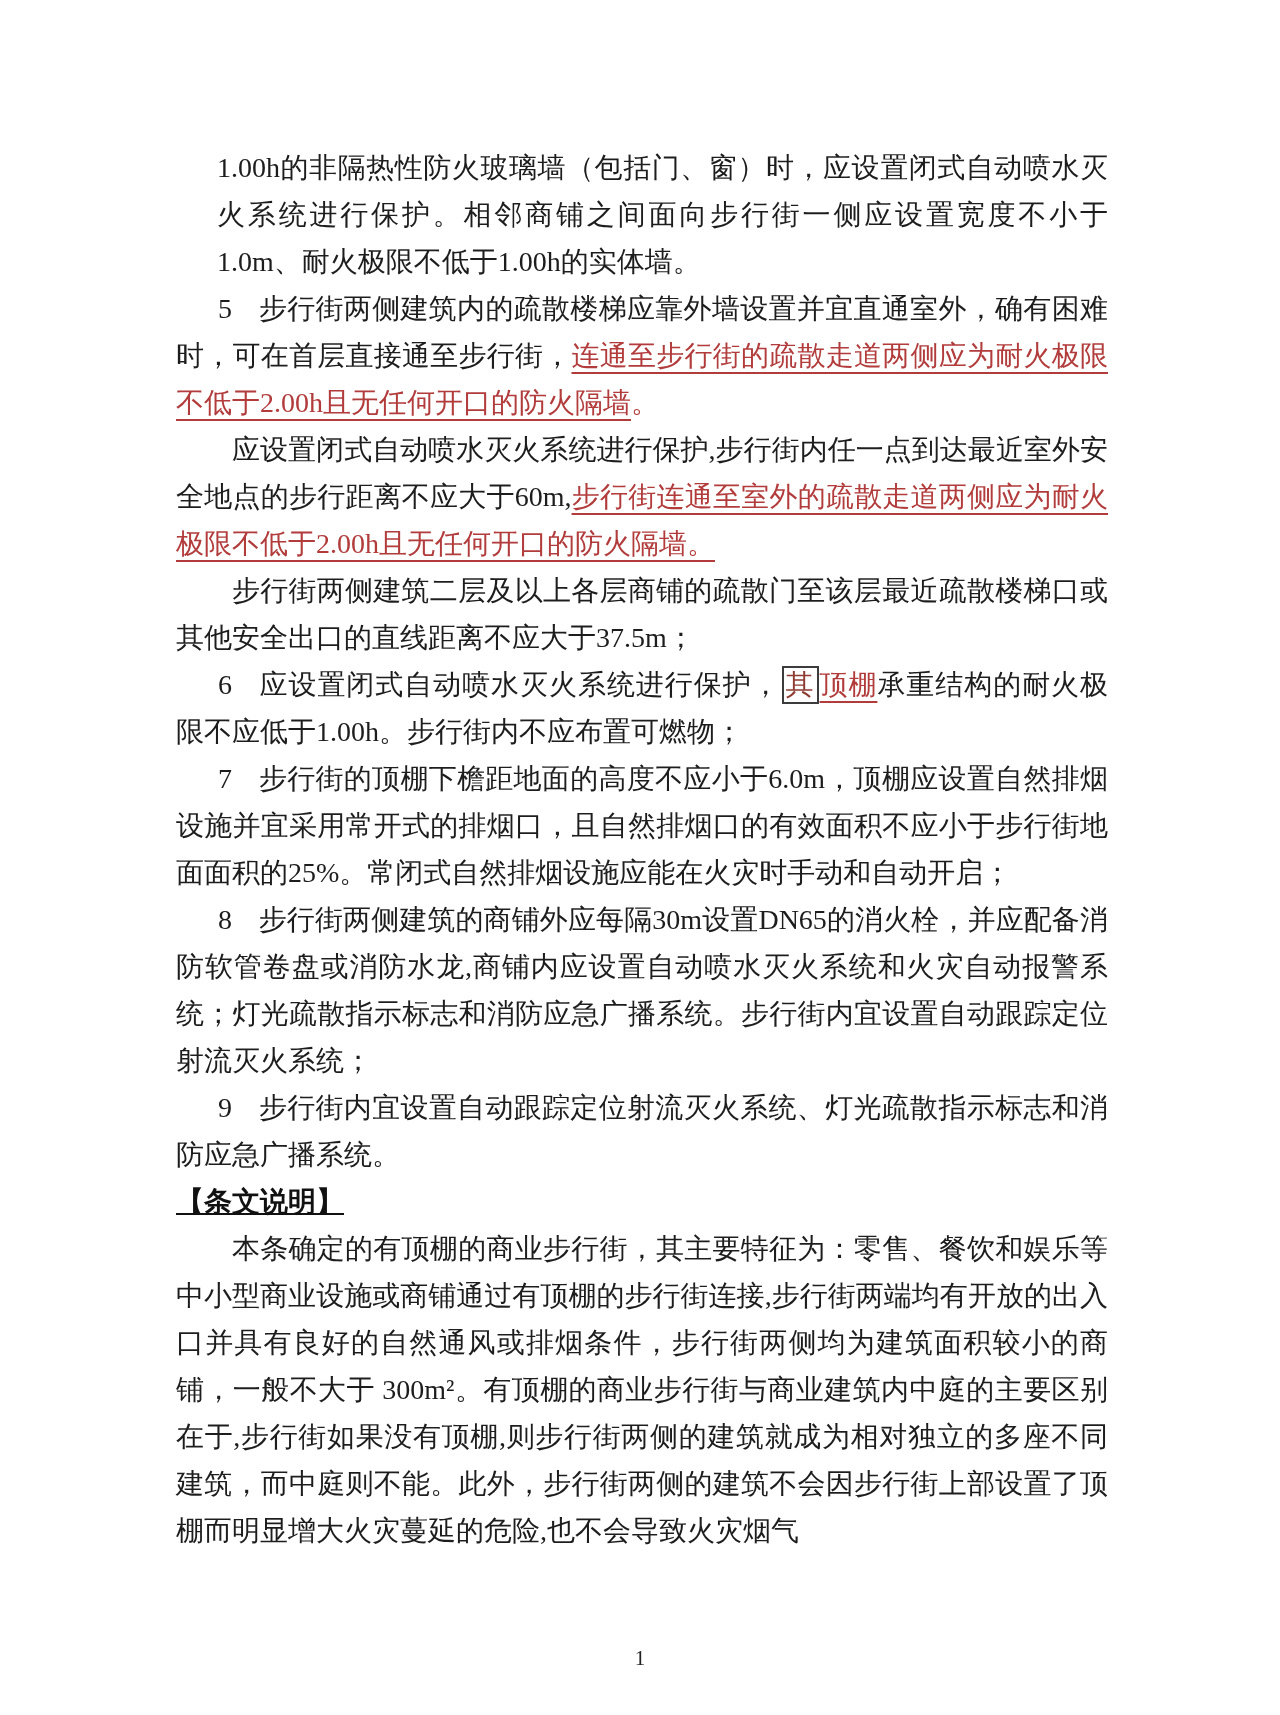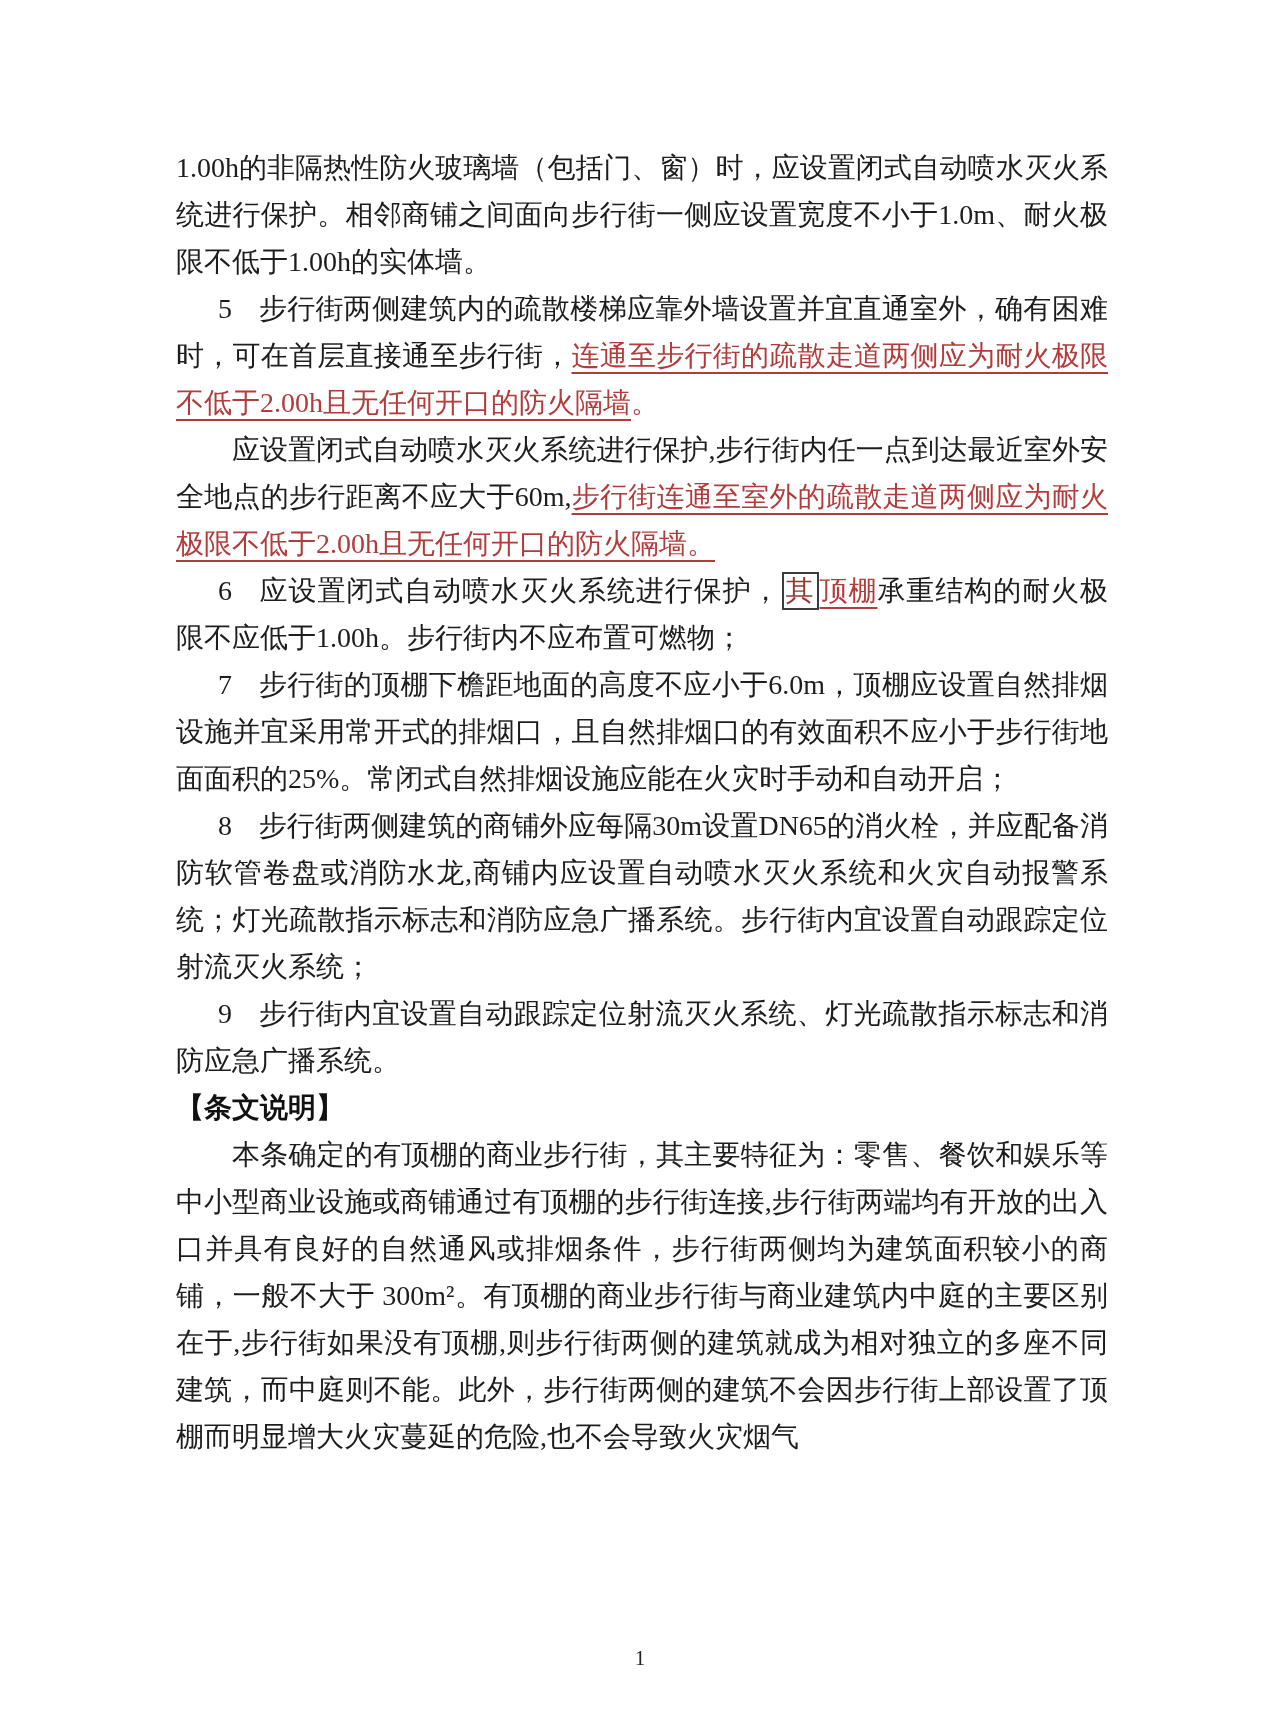--- a/index.html
+++ b/index.html
@@ -23,21 +23,21 @@
     font-size: 28px;
     line-height: 47px;
     color: #1d1d1d;
     text-align: justify;
     text-justify: inter-character;
   }
   .content p {
     margin: 0;
     padding: 0;
   }
-  p.flush   { text-indent: 0; }
+  p.flush   { text-indent: 0; margin-left: 41px; }
   p.indent  { text-indent: 2em; }
   p.numbered{ text-indent: 1.5em; }
   .num { margin-right: 0.95em; }
   .n  { color: #1d1d1d; }
   .r  { color: #b23c3c; }
   .ru {
     color: #b23c3c;
     text-decoration: underline;
     text-decoration-color: #b23c3c;
     text-decoration-thickness: 2px;
@@ -46,39 +46,41 @@
   .box {
     color: #8d3a31;
     border: 2px solid #3c3c3c;
     padding: 1px 2px 2px 2px;
     margin: 0 1px;
   }
   p.heading {
     font-weight: bold;
     text-indent: 0;
     color: #111111;
+    text-decoration: underline;
   }
   .footer {
     position: absolute;
     left: 0;
     right: 0;
     top: 1646px;
     text-align: center;
     font-size: 21px;
     color: #222222;
   }
 </style>
 </head>
 <body>
 
 <div class="page">
   <div class="content">
       <p class="flush"><span class="n">1.00h的非隔热性防火玻璃墙（包括门、窗）时，应设置闭式自动喷水灭火系统进行保护。相邻商铺之间面向步行街一侧应设置宽度不小于1.0m、耐火极限不低于1.00h的实体墙。</span></p>
       <p class="numbered"><span class="num">5</span><span class="n">步行街两侧建筑内的疏散楼梯应靠外墙设置并宜直通室外，确有困难时，可在首层直接通至步行街，</span><span class="ru">连通至步行街的疏散走道两侧应为耐火极限不低于2.00h且无任何开口的防火隔墙</span><span class="r">。</span></p>
       <p class="indent"><span class="n">应设置闭式自动喷水灭火系统进行保护,步行街内任一点到达最近室外安全地点的步行距离不应大于60m,</span><span class="ru">步行街连通至室外的疏散走道两侧应为耐火极限不低于2.00h且无任何开口的防火隔墙。</span></p>
+      <p class="indent"><span class="n">步行街两侧建筑二层及以上各层商铺的疏散门至该层最近疏散楼梯口或其他安全出口的直线距离不应大于37.5m；</span></p>
       <p class="numbered"><span class="num">6</span><span class="n">应设置闭式自动喷水灭火系统进行保护，</span><span class="box">其</span><span class="ru">顶棚</span><span class="n">承重结构的耐火极限不应低于1.00h。步行街内不应布置可燃物；</span></p>
       <p class="numbered"><span class="num">7</span><span class="n">步行街的顶棚下檐距地面的高度不应小于6.0m，顶棚应设置自然排烟设施并宜采用常开式的排烟口，且自然排烟口的有效面积不应小于步行街地面面积的25%。常闭式自然排烟设施应能在火灾时手动和自动开启；</span></p>
       <p class="numbered"><span class="num">8</span><span class="n">步行街两侧建筑的商铺外应每隔30m设置DN65的消火栓，并应配备消防软管卷盘或消防水龙,商铺内应设置自动喷水灭火系统和火灾自动报警系统；灯光疏散指示标志和消防应急广播系统。步行街内宜设置自动跟踪定位射流灭火系统；</span></p>
       <p class="numbered"><span class="num">9</span><span class="n">步行街内宜设置自动跟踪定位射流灭火系统、灯光疏散指示标志和消防应急广播系统。</span></p>
       <p class="heading">【条文说明】</p>
       <p class="indent"><span class="n">本条确定的有顶棚的商业步行街，其主要特征为：零售、餐饮和娱乐等中小型商业设施或商铺通过有顶棚的步行街连接,步行街两端均有开放的出入口并具有良好的自然通风或排烟条件，步行街两侧均为建筑面积较小的商铺，一般不大于 300m²。有顶棚的商业步行街与商业建筑内中庭的主要区别在于,步行街如果没有顶棚,则步行街两侧的建筑就成为相对独立的多座不同建筑，而中庭则不能。此外，步行街两侧的建筑不会因步行街上部设置了顶棚而明显增大火灾蔓延的危险,也不会导致火灾烟气</span></p>
     </div>
   <div class="footer">1</div>
 </div>
 

